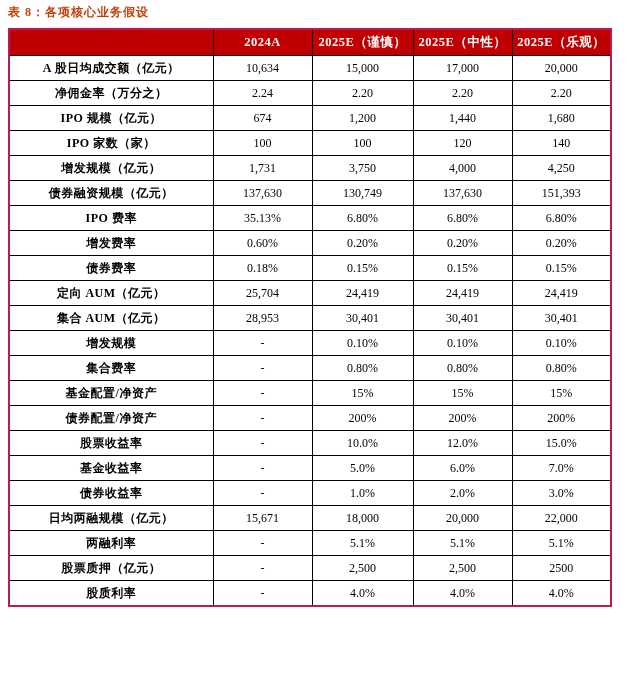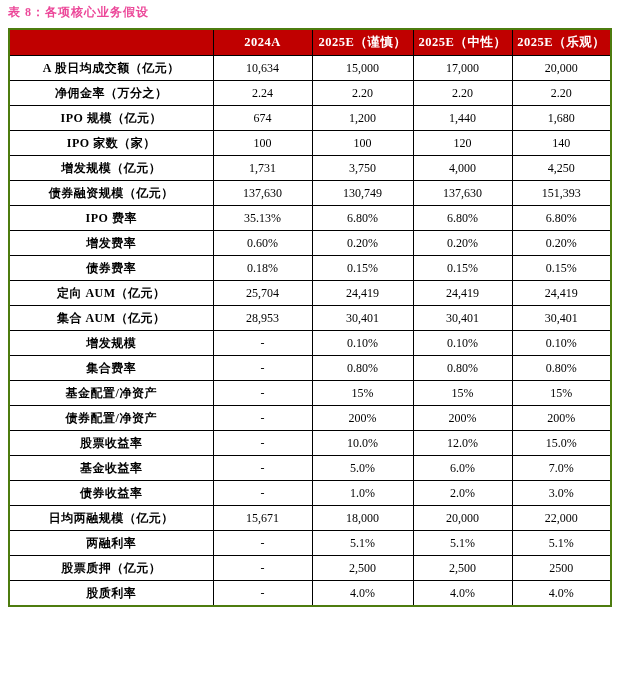--- a/index.html
+++ b/index.html
@@ -14,32 +14,32 @@
     font-family: "Liberation Serif", serif;
     color: #000000;
     overflow: hidden;
   }
   .table-title {
     position: absolute;
     left: 8px;
     top: 4px;
     font-size: 12px;
     font-weight: bold;
-    color: #ec4899;
+    color: #c2410c;
     letter-spacing: 1px;
     white-space: nowrap;
   }
   table.assumptions {
     position: absolute;
     left: 8px;
     top: 28px;
     width: 602px;
     table-layout: fixed;
     border-collapse: collapse;
-    border: 2px solid #4d7c0f;
+    border: 2px solid #be185d;
   }
   table.assumptions th,
   table.assumptions td {
     border: 1px solid #000000;
     text-align: center;
     vertical-align: middle;
     padding: 0 2px;
     overflow: hidden;
     white-space: nowrap;
   }

